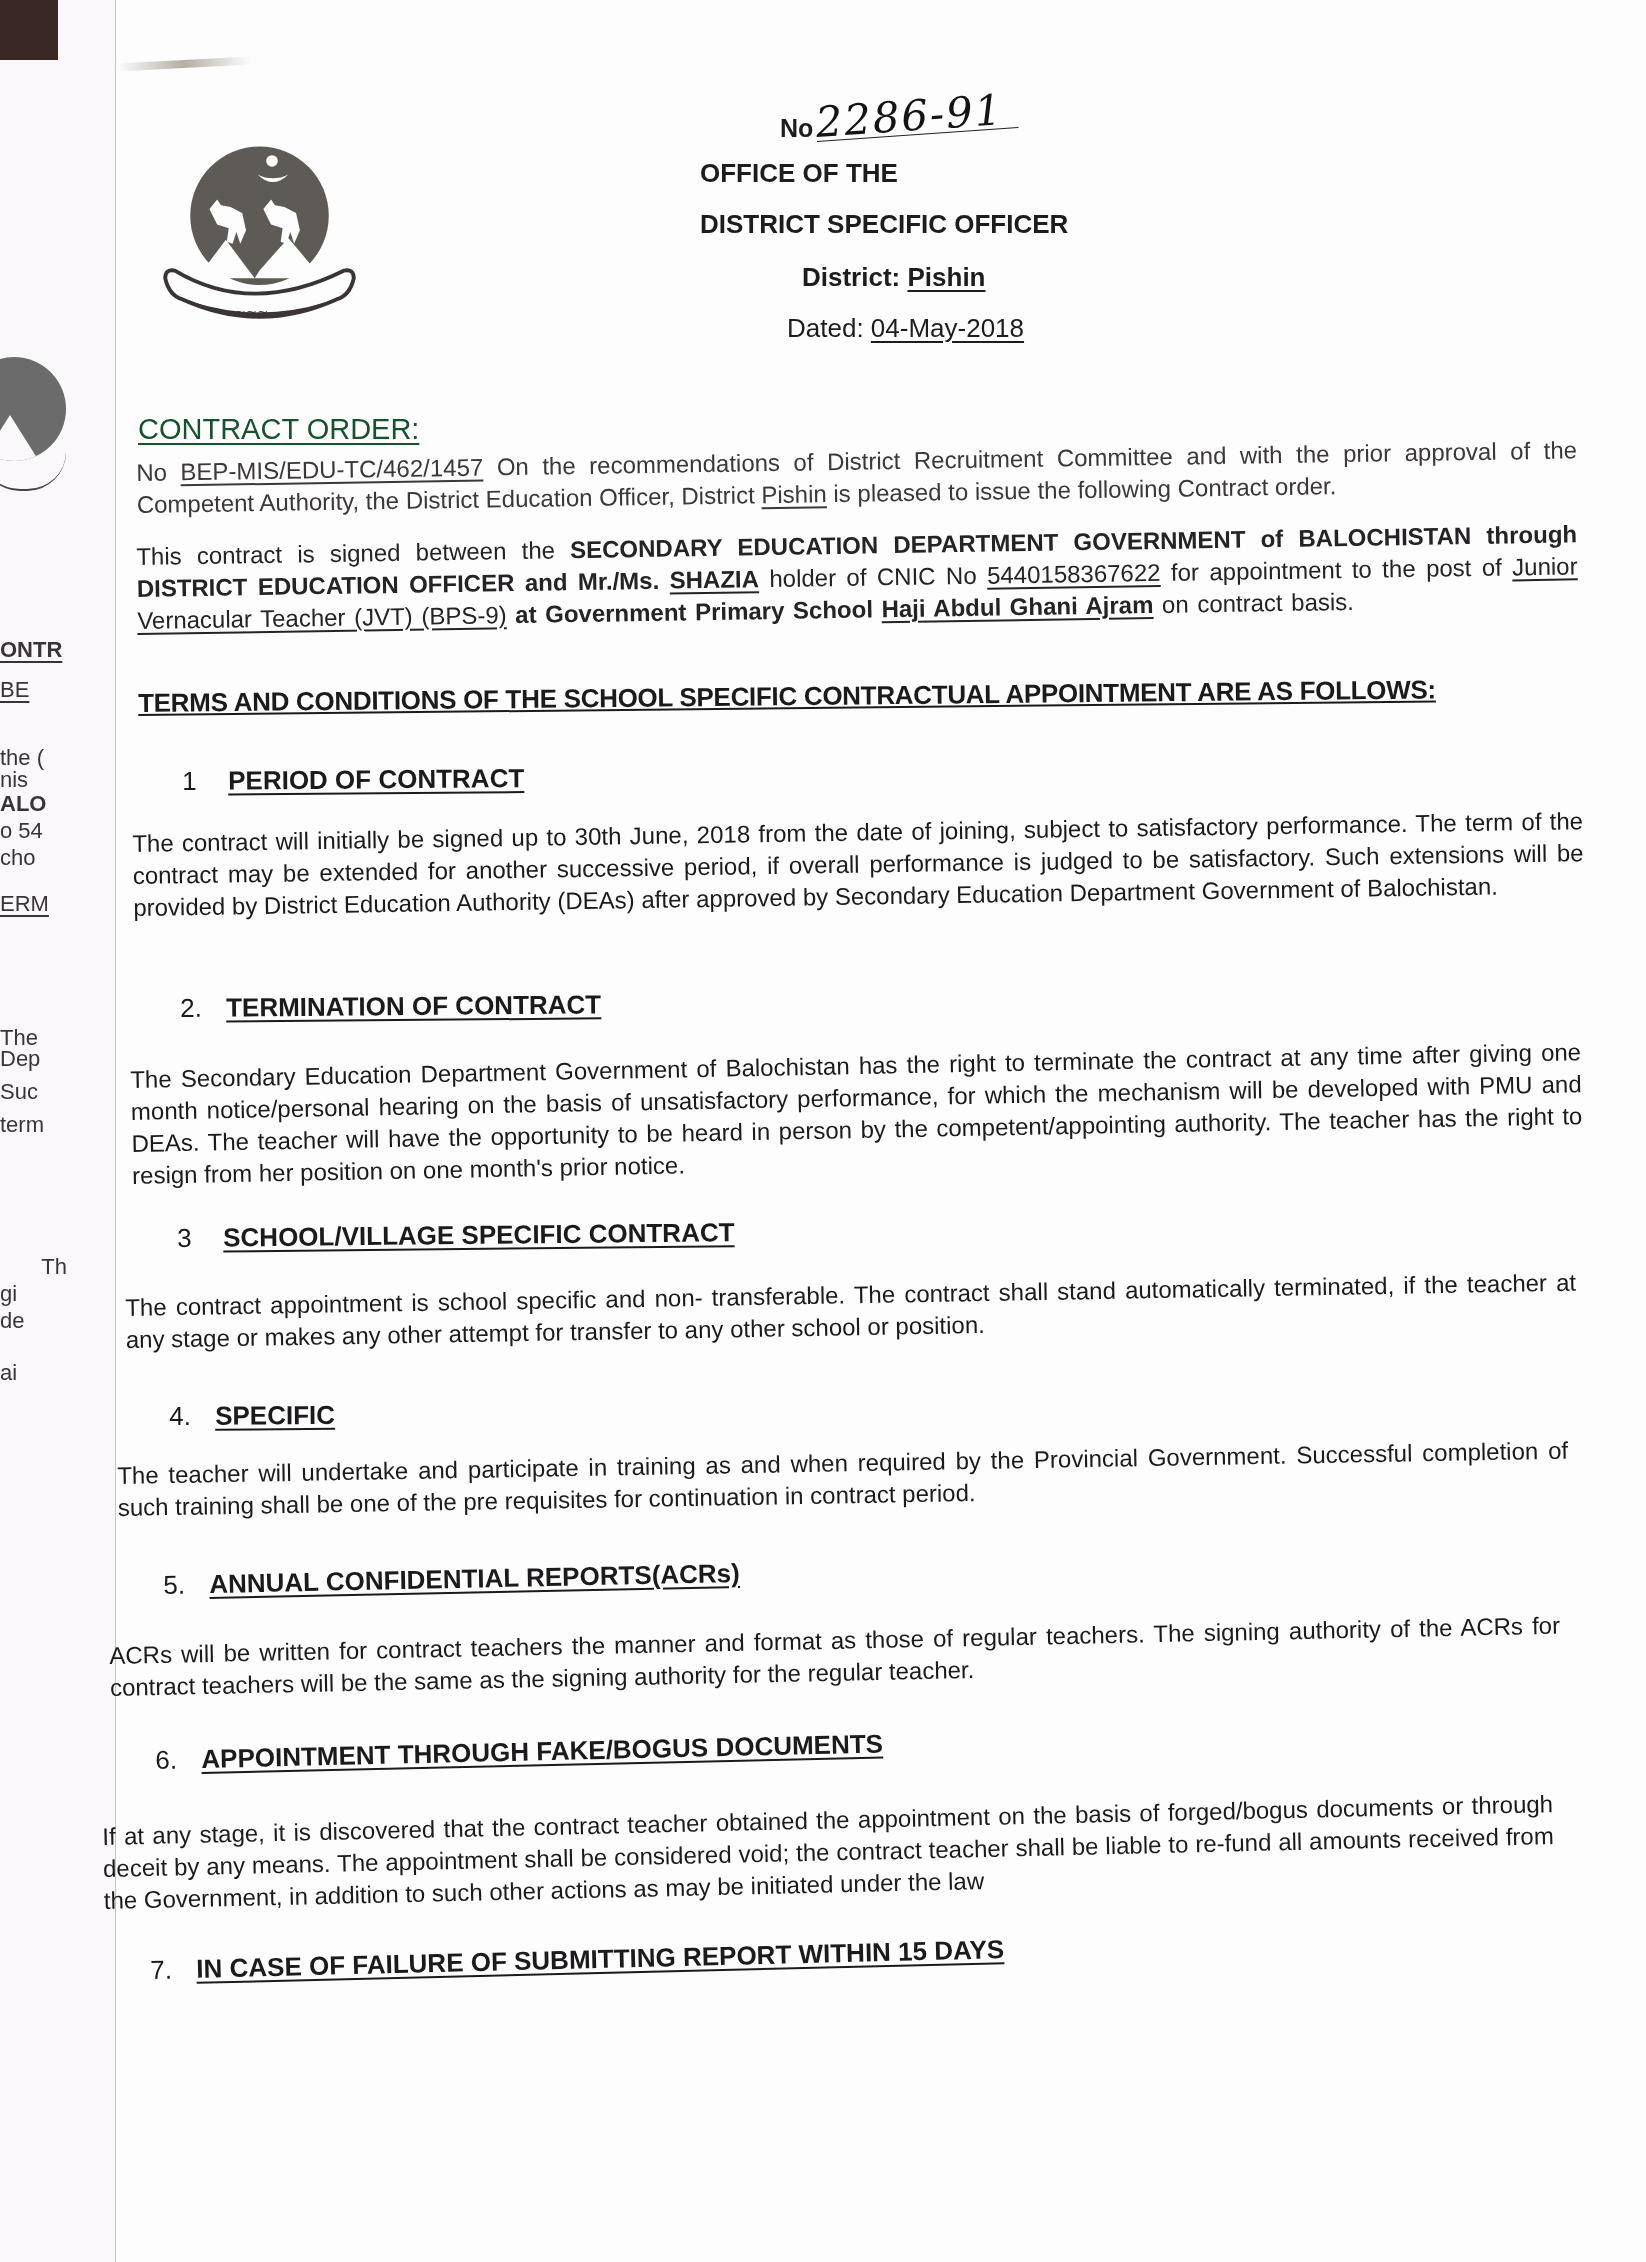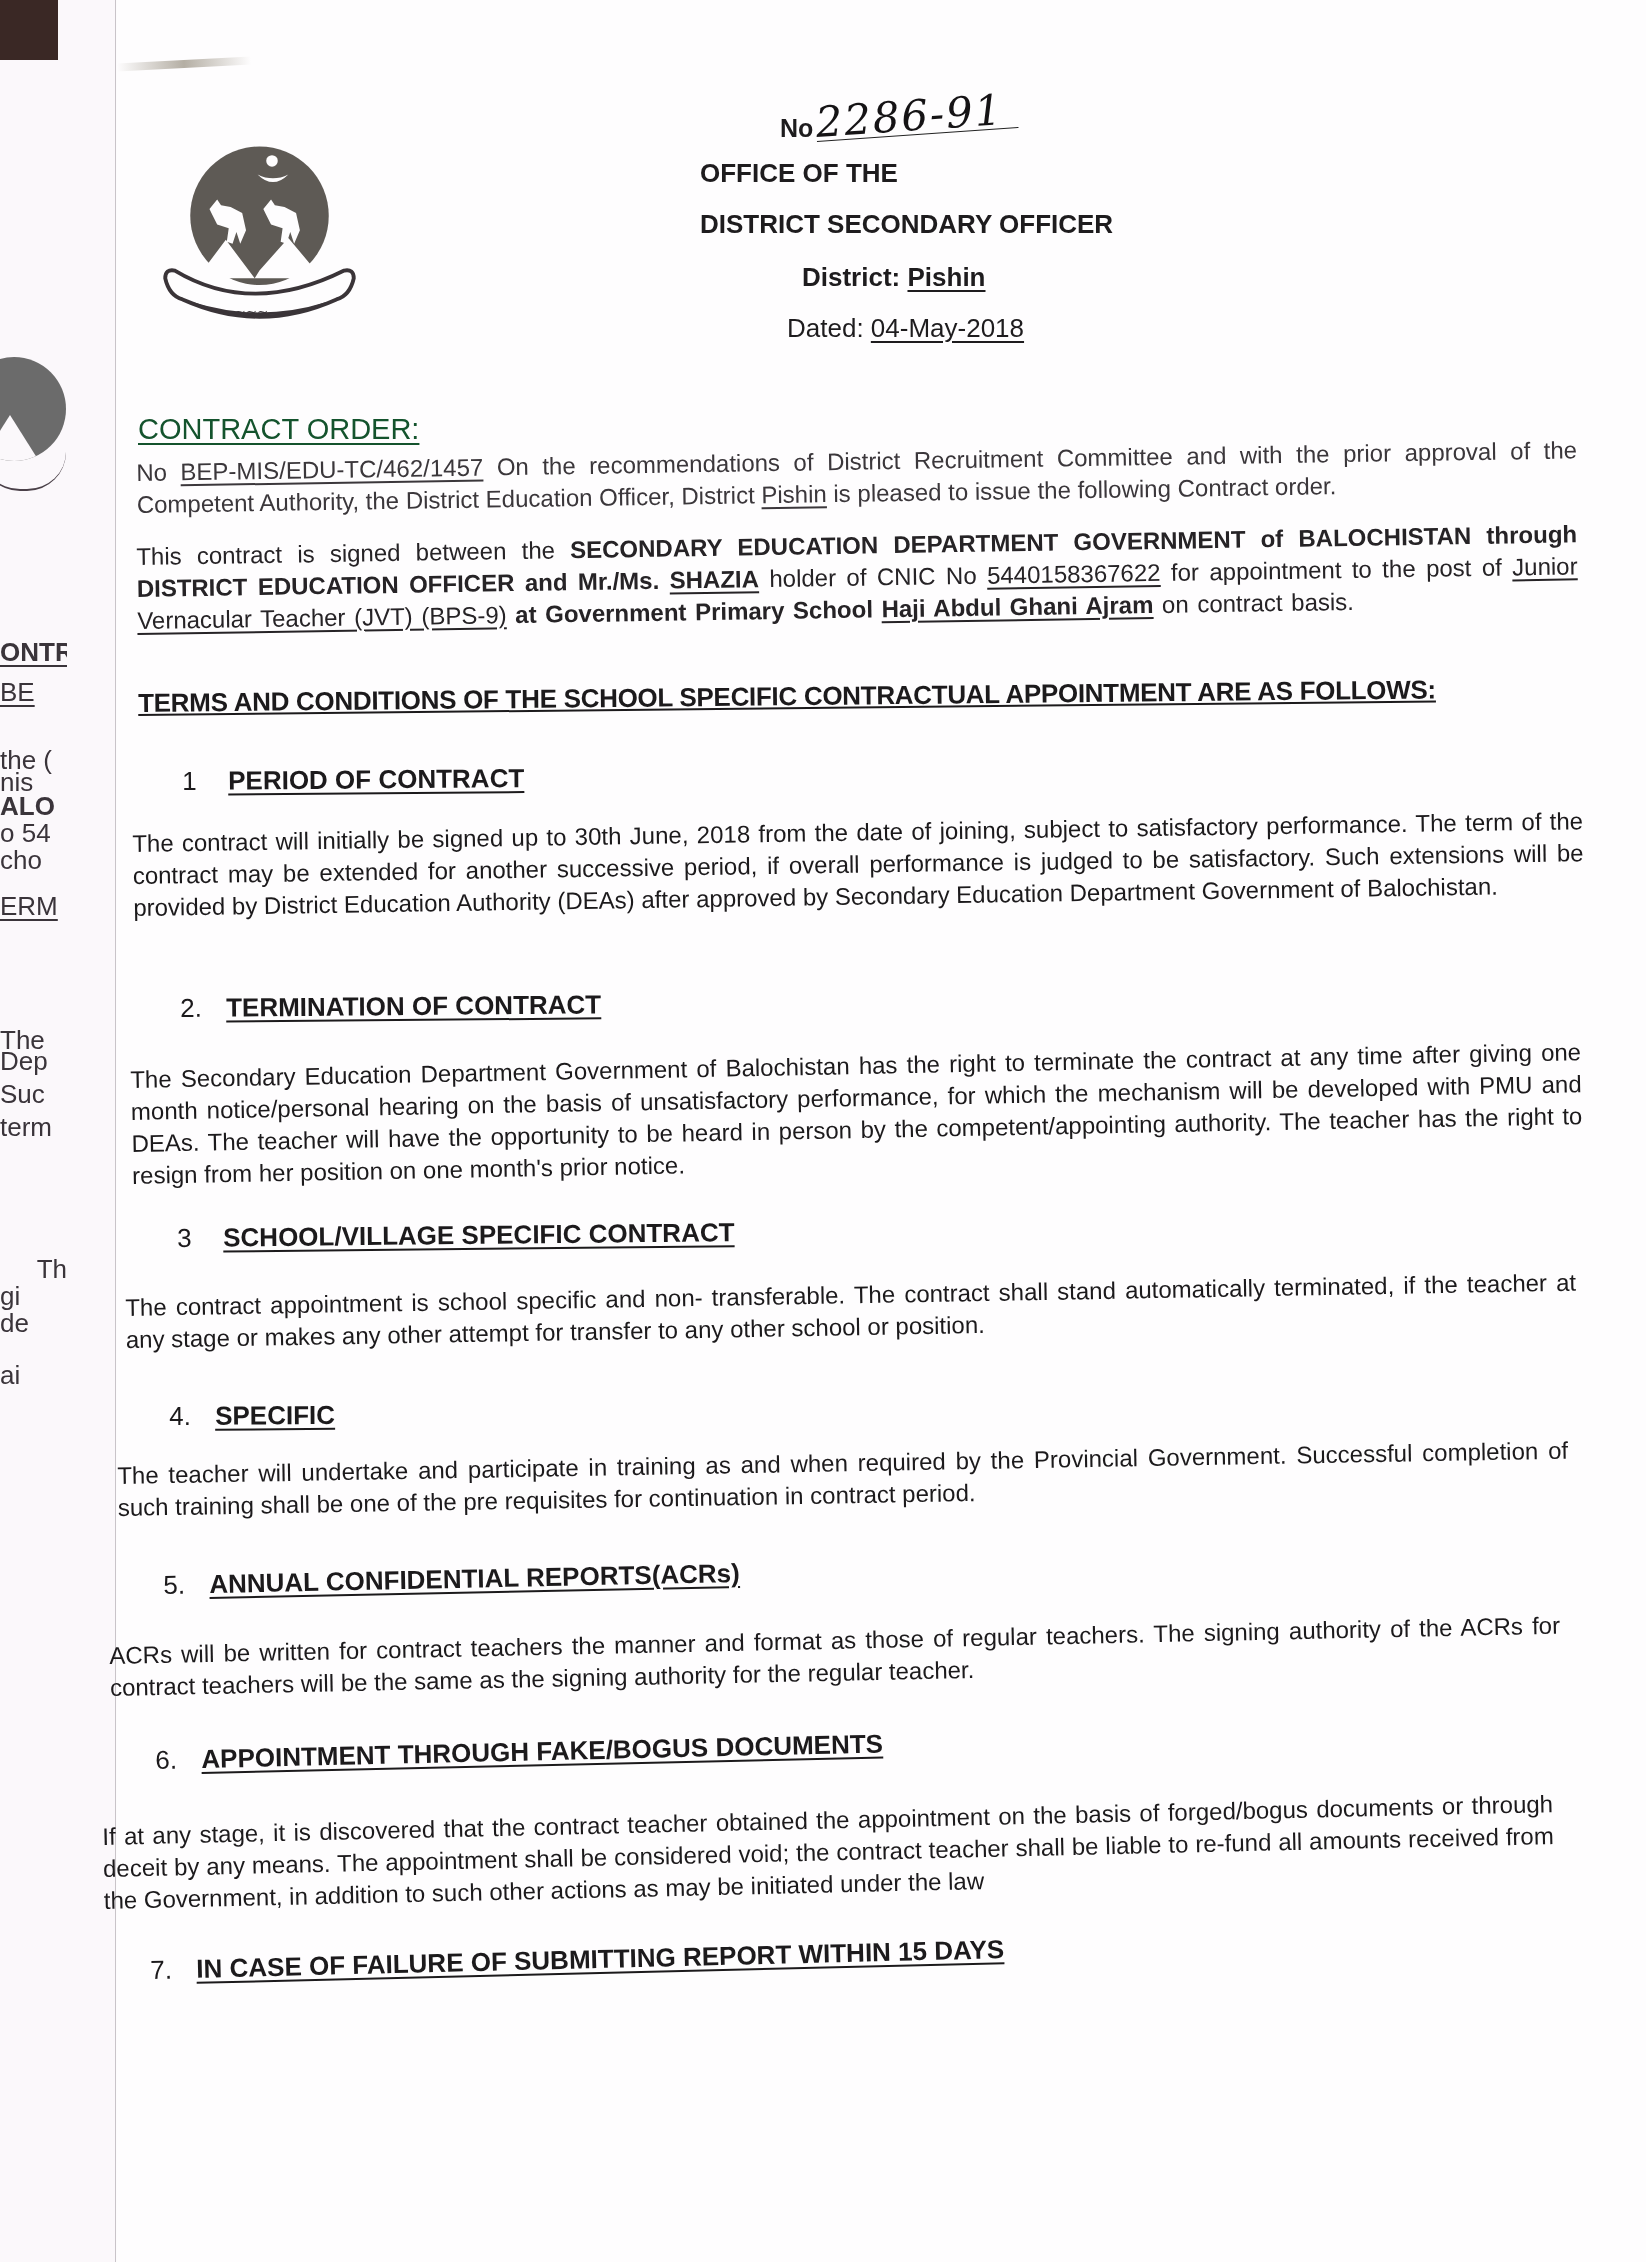--- a/index.html
+++ b/index.html
@@ -25,21 +25,21 @@
       content: ""; position: absolute; left: 19px; top: 58px; width: 0; height: 0;
       border-left: 29px solid transparent; border-right: 29px solid transparent; border-bottom: 46px solid #fbf8fb;
     }
     .under-ribbon {
       position: absolute; left: -19px; top: 452px; width: 85px; height: 37px;
       border-bottom: 2.9px solid #4a4048; border-radius: 0 0 58px 58px;
     }
     .under-lines { position: absolute; left: 0; top: 0; width: 115px; }
     .under-line {
       position: absolute; left: 0; white-space: nowrap; overflow: hidden;
-      font-size: 26px; color: #3a343a; width: 67px;
+      font-size: 22px; color: #3a343a; width: 67px;
     }
     .under-line.u { text-decoration: underline; }
     .under-line.b { font-weight: bold; }
 
     
     .sheet {
       position: absolute; left: 117px; top: 0; width: 1529px; height: 2262px;
       background: #fefdfe;
     }
     .scuff {
@@ -130,21 +130,21 @@
       <path d="M22 150 q0 -10 10 -8 q80 48 176 0 q10 -2 10 8 q-4 18 -18 22 q-80 36 -160 0 q-14 -4 -18 -22 z" fill="none" stroke="#3a3438" stroke-width="4"></path>
       <path d="M50 176 q70 22 140 0" fill="none" stroke="#3a3438" stroke-width="3"></path>
       <text x="94" y="190" font-size="14" fill="#3a3438" font-family="DejaVu Sans, sans-serif">~~~</text>
     </svg>
   </div>
 
   <div class="hdr hdr-no">
     <span class="lbl">No</span><span class="num">2286-91</span>
   </div>
   <div class="hdr hdr-office">OFFICE OF THE</div>
-  <div class="hdr hdr-deo">DISTRICT SECONDARY OFFICER</div>
+  <div class="hdr hdr-deo">DISTRICT SPECIFIC OFFICER</div>
   <div class="hdr hdr-district">
     <span>District:</span>
     <span class="u">Pishin</span>
   </div>
   <div class="hdr hdr-date">
     <span>Dated:</span>
     <span class="u">04-May-2018</span>
   </div>
 
   <div class="co-title u">CONTRACT ORDER:</div>

